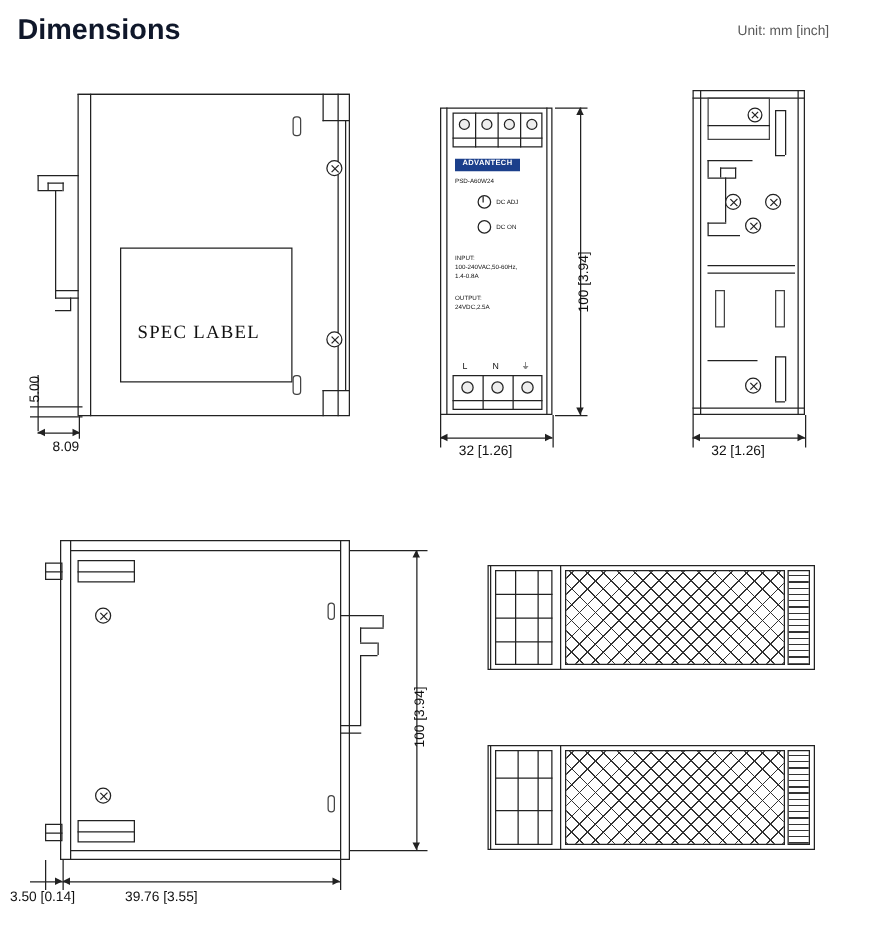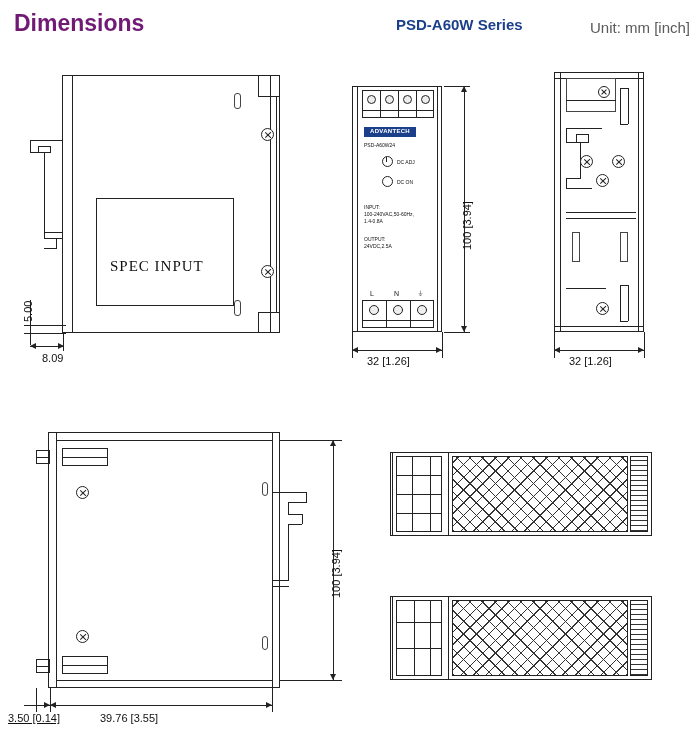--- a/index.html
+++ b/index.html
@@ -20,36 +20,36 @@
     width: 700px;
     height: 744px;
   }
   
   .title {
     position: absolute;
     left: 14px;
     top: 10px;
     font-size: 23px;
     font-weight: bold;
-    color: #701a75;
+    color: #0f172a;
     letter-spacing: 0px;
   }
   .series {
     position: absolute;
     left: 396px;
     top: 16px;
     font-size: 15px;
     font-weight: bold;
     color: #1b3f8b;
   }
   .unit {
     position: absolute;
     left: 590px;
     top: 19px;
-    font-size: 15px;
+    font-size: 11px;
     color: #5a5a5a;
   }
 
   
   .ln {
     position: absolute;
     background: #222;
   }
   .hl { height: 1px; }
   .vl { width: 1px; }
@@ -167,21 +167,20 @@
     border: 1px solid #222;
     background-image: repeating-linear-gradient(0deg, #333 0 1px, transparent 1px 5px);
   }
 </style>
 </head>
 <body>
 
 <div class="page">
 
   <div class="title">Dimensions</div>
-  <div class="series">PSD-A60W Series</div>
   <div class="unit">Unit: mm  [inch]</div>
 
   <div>
 
     <div class="box" style="left:62px; top:75px; width:218px; height:258px;"></div>
 
     <div class="ln hl" style="left:62px; top:75px; width:218px;"></div>
     <div class="ln" style="left:258px; top:75px; width:1px; height:22px;"></div>
     <div class="ln" style="left:258px; top:96px; width:22px; height:1px;"></div>
 
@@ -199,21 +198,21 @@
     <div class="ln" style="left:38px; top:146px; width:13px; height:1px;"></div>
     <div class="ln" style="left:38px; top:146px; width:1px; height:6px;"></div>
     <div class="ln" style="left:44px; top:152px; width:1px; height:80px;"></div>
     <div class="ln" style="left:44px; top:232px; width:19px; height:1px;"></div>
     <div class="ln" style="left:44px; top:238px; width:19px; height:1px;"></div>
     <div class="ln" style="left:44px; top:232px; width:1px; height:7px;"></div>
     <div class="ln" style="left:56px; top:238px; width:1px; height:10px;"></div>
     <div class="ln" style="left:44px; top:248px; width:13px; height:1px;"></div>
 
     <div class="box" style="left:96px; top:198px; width:138px; height:108px;"></div>
-    <div class="speclabel" style="left:110px; top:258px;">SPEC  INPUT</div>
+    <div class="speclabel" style="left:110px; top:258px;">SPEC  LABEL</div>
 
     <div class="boxthin" style="left:234px; top:93px; width:7px; height:16px; border-radius:3px;"></div>
     <div class="boxthin" style="left:234px; top:300px; width:7px; height:16px; border-radius:3px;"></div>
 
     <div class="screw" style="left:261px; top:128px; width:13px; height:13px;"></div>
     <div class="screw" style="left:261px; top:265px; width:13px; height:13px;"></div>
 
     <div class="ln hl" style="left:24px; top:325px; width:42px;"></div>
     <div class="ln hl" style="left:24px; top:333px; width:42px;"></div>
     <div class="ln vl" style="left:30px; top:300px; height:45px;"></div>
@@ -373,21 +372,21 @@
     <div class="dim-text vert" style="left:330px; top:598px;">100 [3.94]</div>
 
     <div class="ln vl" style="left:36px; top:688px; height:24px;"></div>
     <div class="ln vl" style="left:50px; top:688px; height:24px;"></div>
     <div class="ln vl" style="left:272px; top:688px; height:24px;"></div>
     <div class="ln hl" style="left:24px; top:705px; width:26px;"></div>
     <div class="arrowhead-r" style="left:44px; top:702px;"></div>
     <div class="ln hl" style="left:50px; top:705px; width:222px;"></div>
     <div class="arrowhead-l" style="left:50px; top:702px;"></div>
     <div class="arrowhead-r" style="left:266px; top:702px;"></div>
-    <div class="dim-text" style="left:8px; top:712px;text-decoration:underline;">3.50 [0.14]</div>
+    <div class="dim-text" style="left:8px; top:712px;">3.50 [0.14]</div>
     <div class="dim-text" style="left:100px; top:712px;">39.76 [3.55]</div>
   </div>
 
   <div>
     <div class="box" style="left:390px; top:452px; width:262px; height:84px;"></div>
 
     <div class="box" style="left:396px; top:456px; width:46px; height:76px;"></div>
     <div class="ln hl" style="left:396px; top:475px; width:46px;"></div>
     <div class="ln hl" style="left:396px; top:494px; width:46px;"></div>
     <div class="ln hl" style="left:396px; top:513px; width:46px;"></div>

